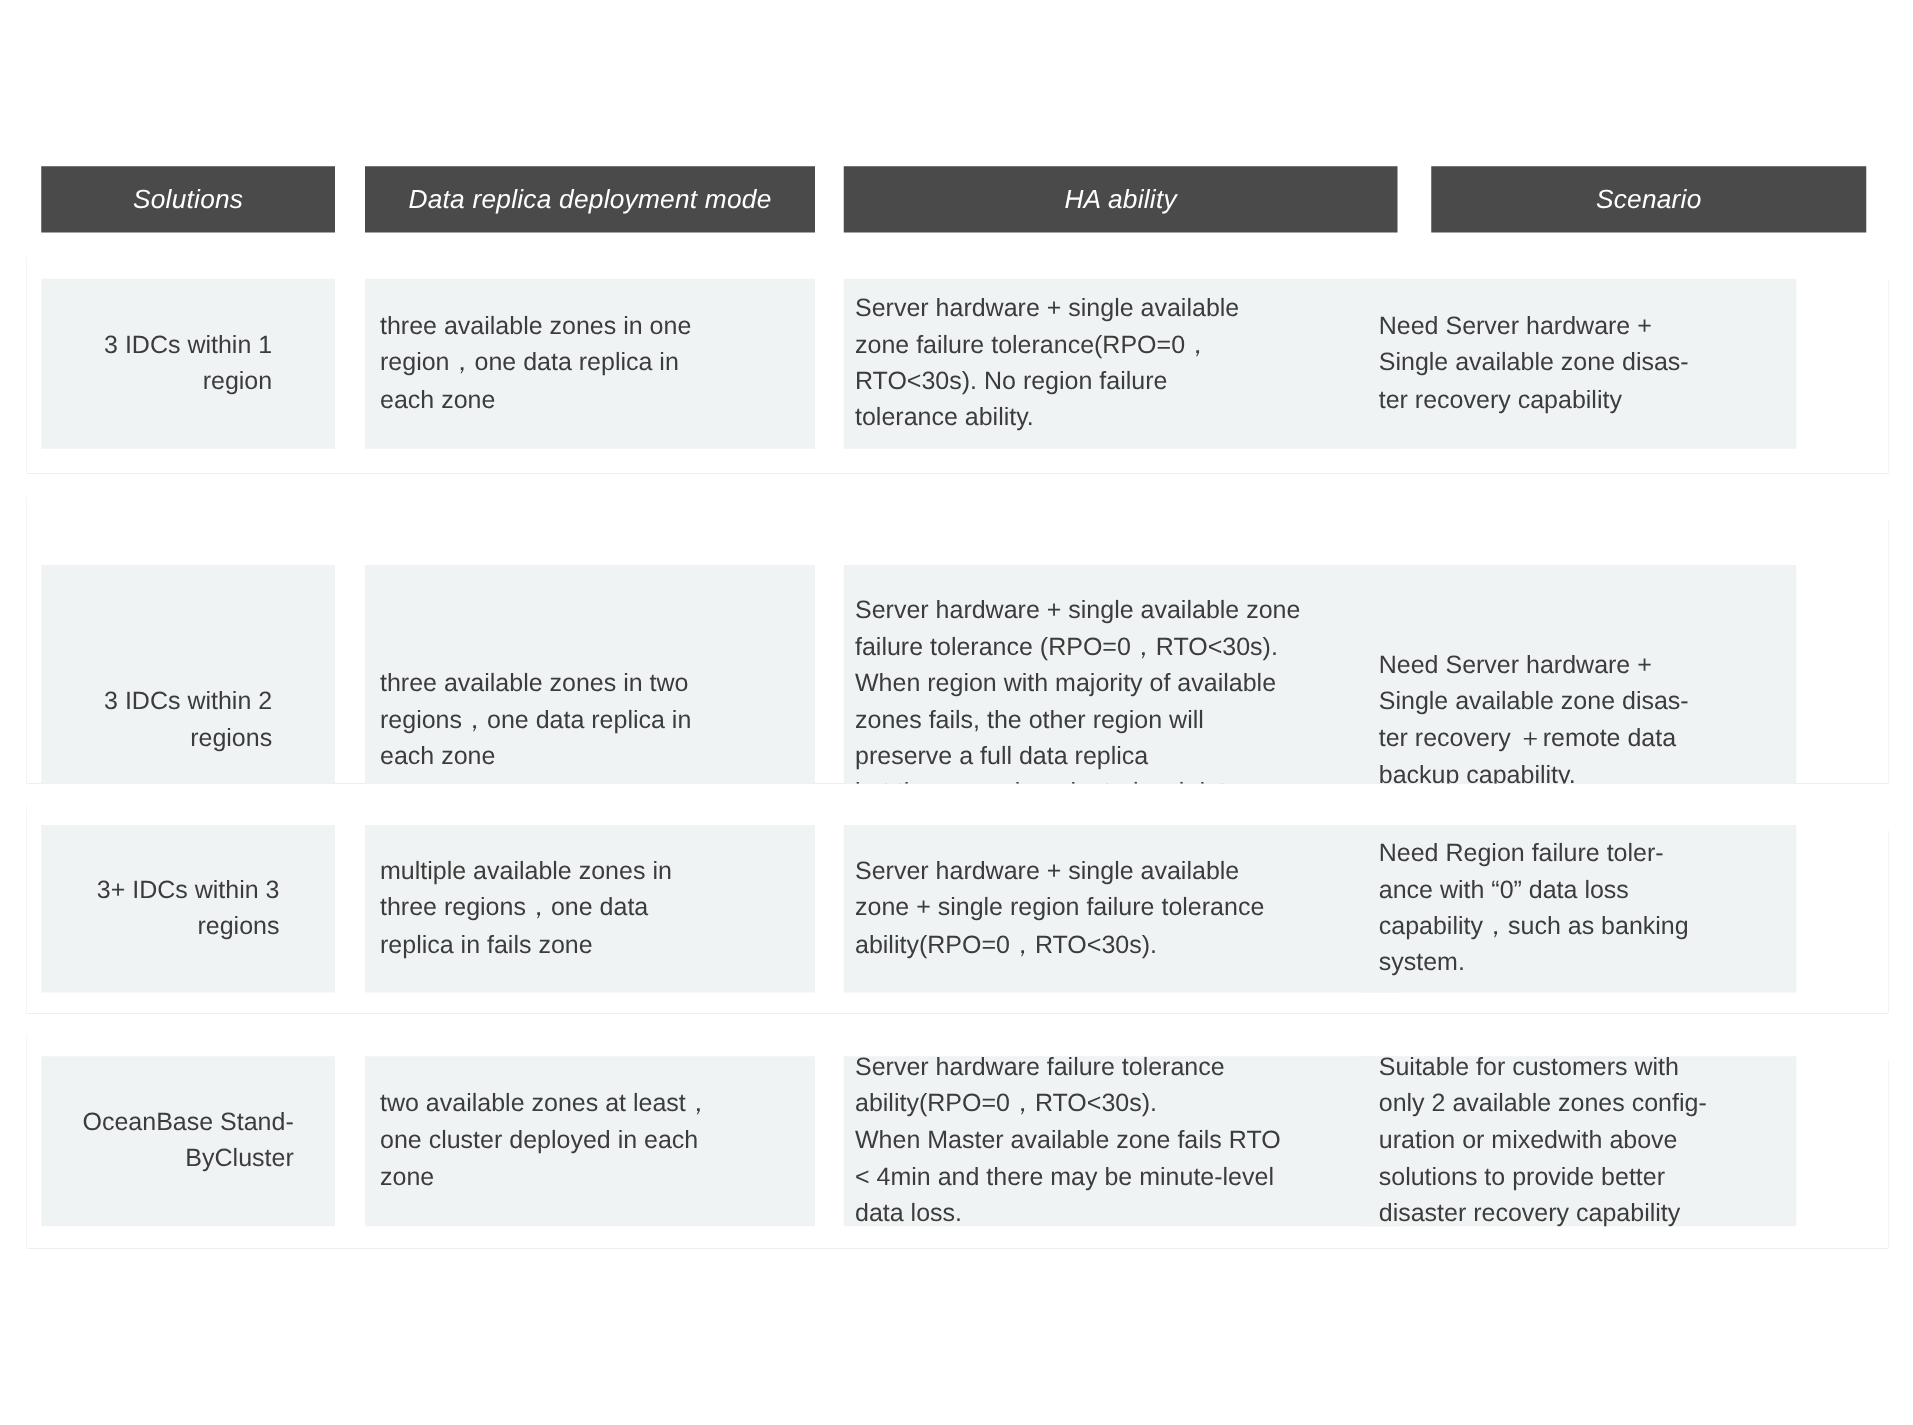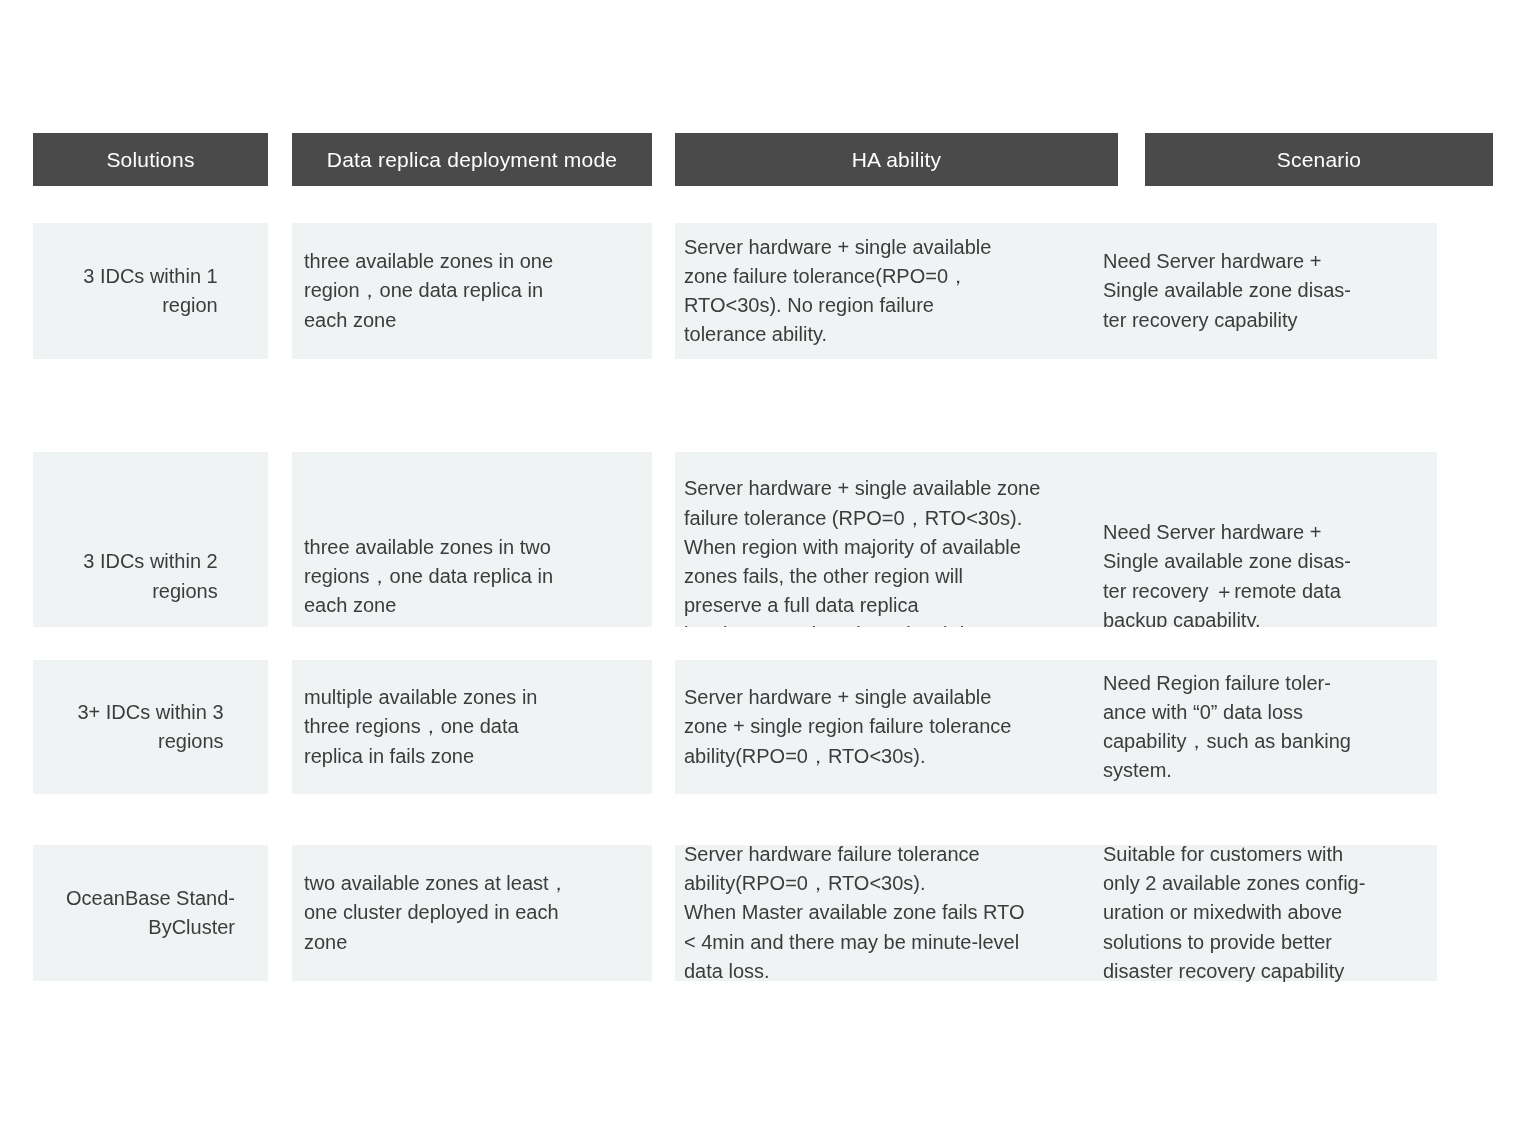--- a/index.html
+++ b/index.html
@@ -25,20 +25,21 @@
     height: 1140px;
   }
 
   
   .header-row {
     position: absolute;
     left: 0;
     top: 133px;
     width: 1530px;
     height: 41px;
+    font-style: italic;
   }
   .header-cell {
     position: absolute;
     top: 0;
     height: 53px;
     background: #4a4a4a;
     color: #ffffff;
     display: flex;
     align-items: center;
     justify-content: center;

